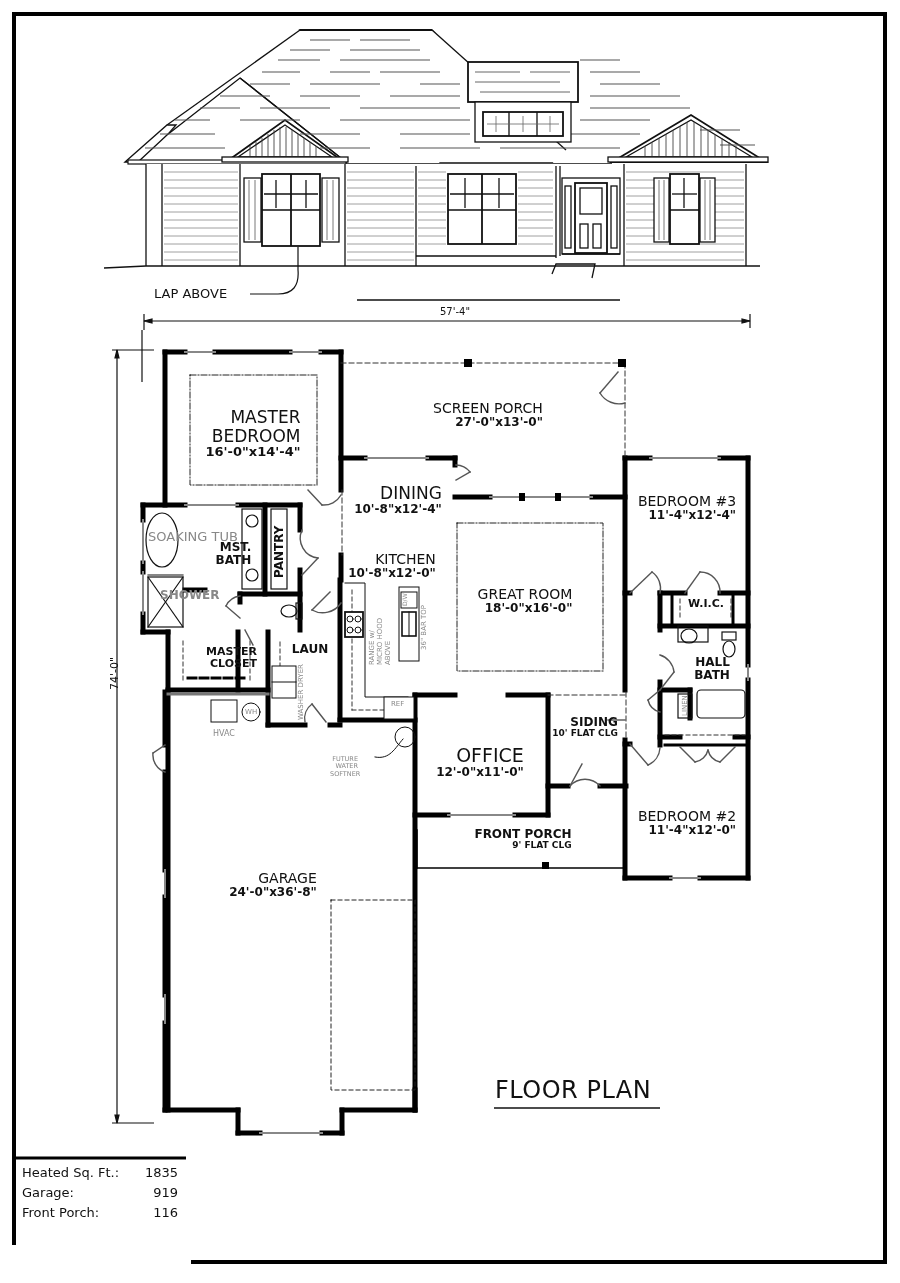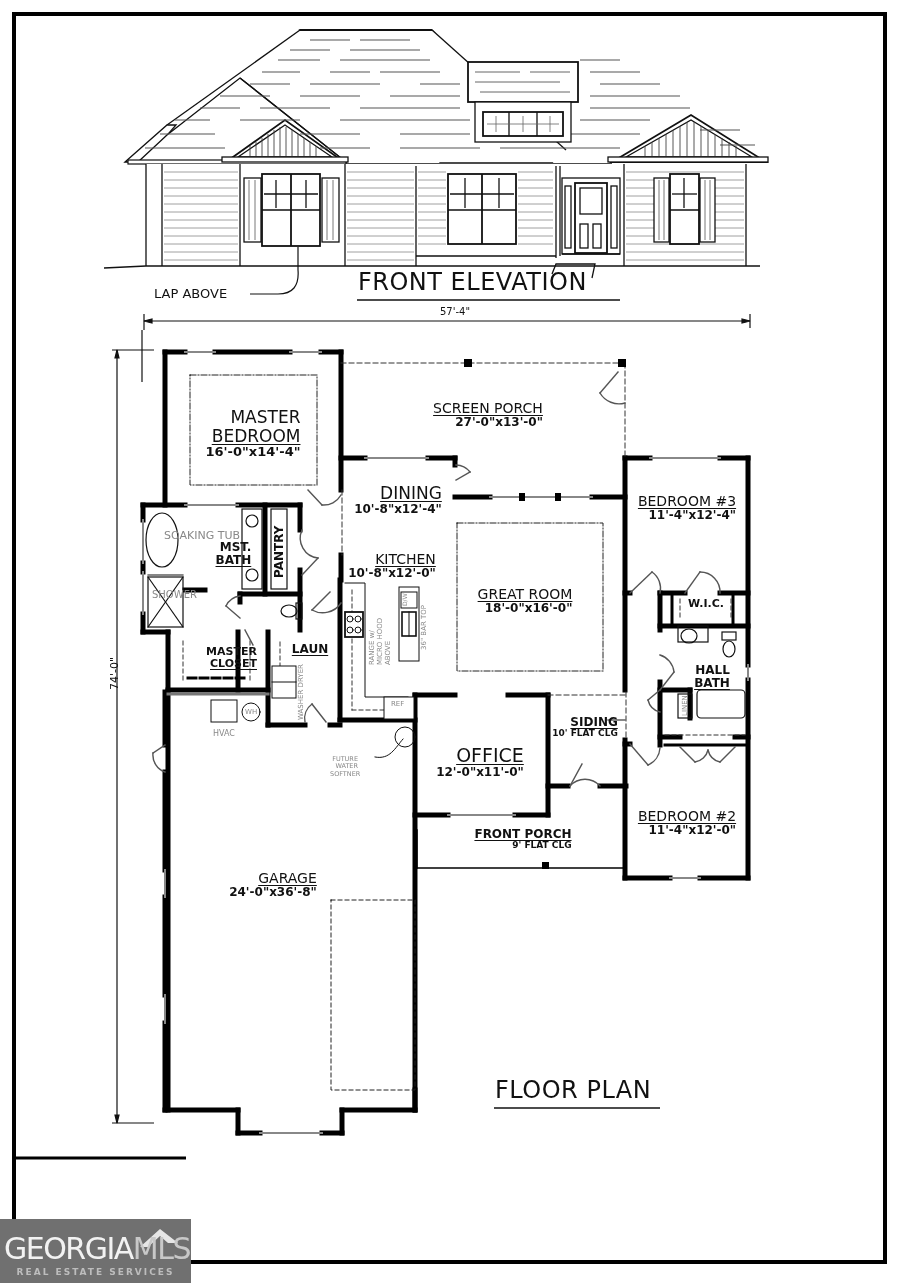--- a/index.html
+++ b/index.html
@@ -1,20 +1,20 @@
 <!DOCTYPE html>
 <html><head>
 <meta charset="utf-8">
 <style>
   html, body { margin: 0; padding: 0; background: #ffffff; }
   body { width: 900px; height: 1283px; position: relative; overflow: hidden; font-family: "DejaVu Sans", sans-serif; }
   .sheet { position: absolute; left: 0; top: 0; width: 900px; height: 1283px; }
   svg { position: absolute; left: 0; top: 0; }
   .lbl { position: absolute; color: #111; white-space: nowrap; font-family: "DejaVu Sans", sans-serif; font-weight: bold; text-align: right; transform: translateX(-50%); line-height: 1.1; }
-  .lbl .name { display: block; text-decoration: underline; text-underline-offset: 2px; font-weight: normal; }
+  .lbl .name { display: block; text-underline-offset: 2px; font-weight: normal; }
   .lbl .dim { display: block; font-size: 12px; font-weight: bold; }
   .lbl.big .name { font-size: 17px; }
   .lbl.med .name { font-size: 14px; }
   .lbl.sm .name { font-size: 12px; font-weight: bold; }
   .lbl .sub { display: block; font-size: 9px; font-weight: bold; }
   .note { position: absolute; font-family: "DejaVu Sans", sans-serif; color: #888; font-size: 8px; line-height: 1.15; text-align: right; white-space: nowrap; }
   .title-hand { position: absolute; font-family: "DejaVu Sans", sans-serif; font-size: 24px; color: #111; text-decoration: underline; text-underline-offset: 4px; letter-spacing: 0.5px; white-space: nowrap; }
   .plain { position: absolute; font-family: "DejaVu Sans", sans-serif; color: #111; white-space: nowrap; }
   .area-table { position: absolute; left: 22px; top: 1163px; width: 156px; font-family: "DejaVu Sans", sans-serif; font-size: 13px; color: #111; }
   .area-row { display: flex; justify-content: space-between; height: 20px; line-height: 20px; }
@@ -508,21 +508,20 @@
           <path d="M 720,762 A 16 16 0 0 1 708,750"></path>
       <line x1="570" y1="786" x2="582" y2="764"></line>
           <path d="M 570,786 A 20 20 0 0 1 600,786"></path>
       <line x1="608" y1="720" x2="625" y2="720"></line>
     </g>
   </g>
 
   <line x1="494" y1="1108" x2="660" y2="1108" stroke="#111" stroke-width="1.5"></line>
 </svg>
 
-<div class="title-hand" style="left:358px; top:268px; text-decoration:none;">FRONT ELEVATION</div>
 <div class="plain" style="left:154px; top:286px; font-size:13px;">LAP ABOVE</div>
 <div class="plain" style="left:440px; top:306px; font-size:10px;">57'-4"</div>
 <div class="plain" style="left:108px; top:690px; font-size:11px; transform:rotate(-90deg); transform-origin:0 0;">74'-0"</div>
 
 <div class="lbl big" style="left:253px; top:408px;">
   <span class="name" style="text-decoration:none;">MASTER</span>
   <span class="name">BEDROOM</span>
   <span class="dim" style="font-size:13px;">16'-0"x14'-4"</span>
 </div>
 
@@ -569,21 +568,21 @@
 </div>
 
 <div class="lbl sm" style="left:310px; top:643px;">
   <span class="name">LAUN</span>
 </div>
 
 <div class="lbl sm" style="left:706px; top:598px;">
   <span class="name" style="text-decoration:none; font-size:11px;">W.I.C.</span>
 </div>
 
-<div class="lbl sm" style="left:712px; top:656px;margin-top:8px;">
+<div class="lbl sm" style="left:712px; top:656px;">
   <span class="name" style="text-decoration:none;">HALL</span>
   <span class="name">BATH</span>
 </div>
 
 <div class="lbl sm" style="left:585px; top:716px;">
   <span class="name">SIDING</span>
   <span class="sub">10' FLAT CLG</span>
 </div>
 
 <div class="lbl big" style="left:480px; top:745px;">
@@ -594,40 +593,47 @@
 <div class="lbl sm" style="left:523px; top:828px;">
   <span class="name">FRONT PORCH</span>
   <span class="sub">9' FLAT CLG</span>
 </div>
 
 <div class="lbl med" style="left:273px; top:871px;">
   <span class="name">GARAGE</span>
   <span class="dim">24'-0"x36'-8"</span>
 </div>
 
-<div class="note" style="left:164px; top:530px; width:38px; text-align:center; font-size:11px;">SOAKING TUB</div>
-<div class="note" style="left:152px; top:589px; font-size:10px;">SHOWER</div>
+<div class="note" style="left:148px; top:530px; width:38px; text-align:center; font-size:13px;">SOAKING TUB</div>
+<div class="note" style="left:160px; top:589px; font-size:12px;font-weight:bold;">SHOWER</div>
 <div class="note" style="left:213px; top:729px; font-size:8px;">HVAC</div>
 <div class="note" style="left:245px; top:708px; font-size:7px;">WH</div>
 <div class="note" style="left:297px; top:720px; font-size:7px; transform:rotate(-90deg); transform-origin:0 0;">WASHER DRYER</div>
 <div class="note" style="left:368px; top:665px; font-size:7px; white-space:normal; width:60px; transform:rotate(-90deg); transform-origin:0 0; text-align:left;">RANGE w/ MICRO HOOD ABOVE</div>
 <div class="note" style="left:420px; top:650px; font-size:7px; transform:rotate(-90deg); transform-origin:0 0;">36" BAR TOP</div>
 <div class="note" style="left:402px; top:606px; font-size:6px; transform:rotate(-90deg); transform-origin:0 0;">D/W</div>
 <div class="note" style="left:391px; top:700px; font-size:7px;">REF</div>
 <div class="note" style="left:681px; top:716px; font-size:7px; transform:rotate(-90deg); transform-origin:0 0;">LINEN</div>
 <div class="note" style="left:330px; top:756px; width:28px; font-size:6.5px;">
   <div>FUTURE</div>
   <div>WATER</div>
   <div>SOFTNER</div>
 </div>
 
 <div class="title-hand" style="left:495px; top:1076px; text-decoration:none;text-align:center;">FLOOR PLAN</div>
 
-
-<div class="mls">
-  <svg width="191" height="64" style="position:absolute;left:0;top:0;">
-    <polygon points="140,28 160,10 178,24 168,24 160,17 148,28" fill="#e6e6e6"></polygon>
-  </svg>
-  <div class="brand"><span>GEORGIA</span><span class="mls-part">MLS</span></div>
-  <div class="tag">REAL ESTATE SERVICES</div>
-</div>
+<div class="area-table">
+  <div class="area-row">
+    <span>Heated Sq. Ft.:</span>
+    <span>1835</span>
+  </div>
+  <div class="area-row">
+    <span>Garage:</span>
+    <span>919</span>
+  </div>
+  <div class="area-row">
+    <span>Front Porch:</span>
+    <span>116</span>
+  </div>
+</div>
+
 
 </div>
 
 </body></html>

